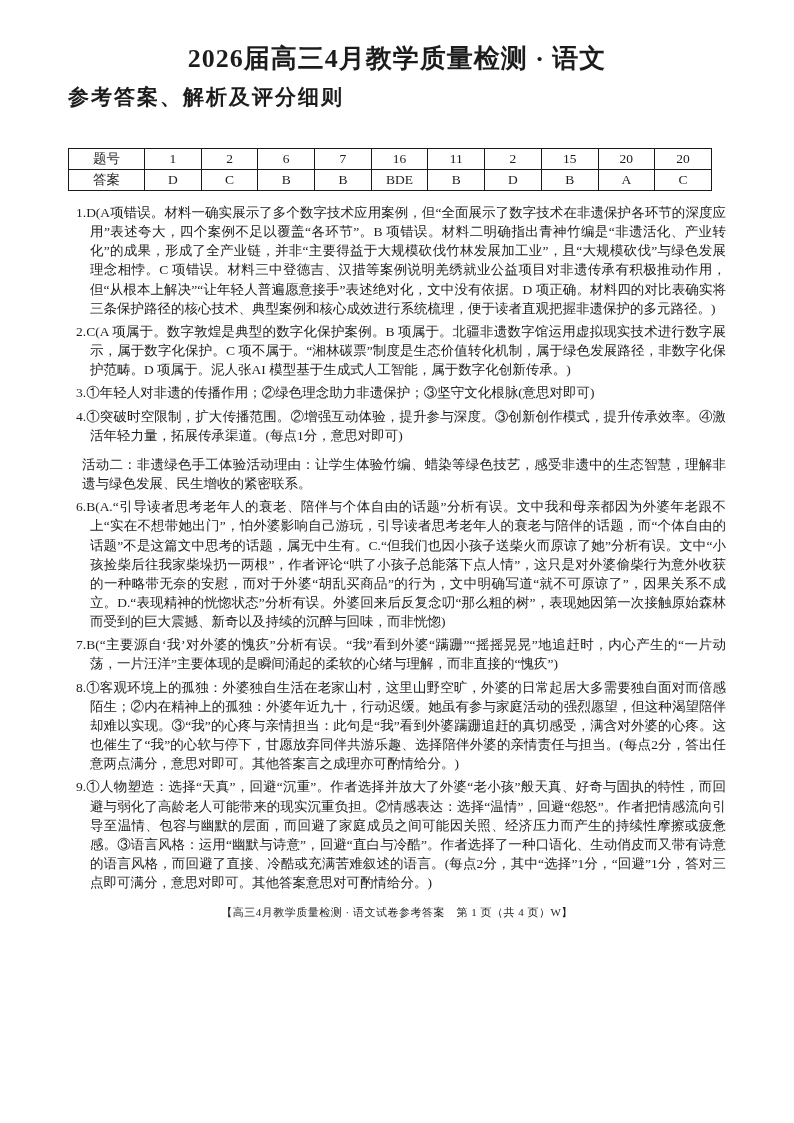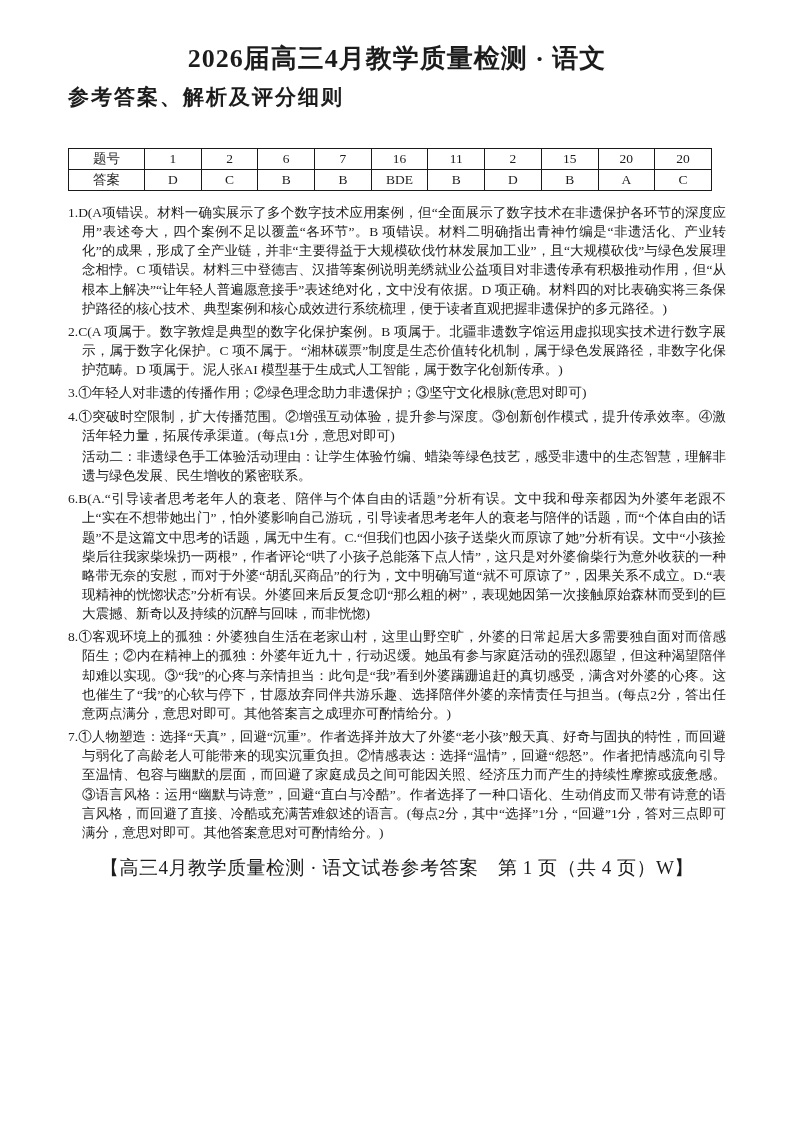--- a/index.html
+++ b/index.html
@@ -45,26 +45,26 @@
     padding: 1px 2px;
   }
   table.answer-table td.label { width: 76px; }
   .body-text {
     margin-top: 12px;
     font-size: 13.5px;
     line-height: 1.42;
     text-align: justify;
   }
   .body-text p { margin-top: 4px; }
-  .body-text p.item { padding-left: 14px; text-indent: -14px; }
-  .body-text p.sub  { padding-left: 14px; margin-top: 2px; }
+  .body-text p.item { padding-left: 14px; text-indent: -14px; margin-left: 8px; }
+  .body-text p.sub  { padding-left: 14px; margin-top: 10px; }
   .footer {
     margin-top: 13px;
     text-align: center;
-    font-size: 19px;
+    font-size: 11px;
     letter-spacing: 0.5px;
   }
 </style>
 </head>
 <body>
 
 <div class="page">
 
   <h1 class="title">2026届高三4月教学质量检测 · 语文</h1>
   <h2 class="subtitle">参考答案、解析及评分细则</h2>
@@ -100,19 +100,20 @@
     </tbody>
   </table>
 
   <div class="body-text">
     <p class="item">1.D(A项错误。材料一确实展示了多个数字技术应用案例，但“全面展示了数字技术在非遗保护各环节的深度应用”表述夸大，四个案例不足以覆盖“各环节”。B 项错误。材料二明确指出青神竹编是“非遗活化、产业转化”的成果，形成了全产业链，并非“主要得益于大规模砍伐竹林发展加工业”，且“大规模砍伐”与绿色发展理念相悖。C 项错误。材料三中登德吉、汉措等案例说明羌绣就业公益项目对非遗传承有积极推动作用，但“从根本上解决”“让年轻人普遍愿意接手”表述绝对化，文中没有依据。D 项正确。材料四的对比表确实将三条保护路径的核心技术、典型案例和核心成效进行系统梳理，便于读者直观把握非遗保护的多元路径。)</p>
     <p class="item">2.C(A 项属于。数字敦煌是典型的数字化保护案例。B 项属于。北疆非遗数字馆运用虚拟现实技术进行数字展示，属于数字化保护。C 项不属于。“湘林碳票”制度是生态价值转化机制，属于绿色发展路径，非数字化保护范畴。D 项属于。泥人张AI 模型基于生成式人工智能，属于数字化创新传承。)</p>
     <p class="item">3.①年轻人对非遗的传播作用；②绿色理念助力非遗保护；③坚守文化根脉(意思对即可)</p>
     <p class="item">4.①突破时空限制，扩大传播范围。②增强互动体验，提升参与深度。③创新创作模式，提升传承效率。④激活年轻力量，拓展传承渠道。(每点1分，意思对即可)</p>
     <p class="sub">活动二：非遗绿色手工体验活动理由：让学生体验竹编、蜡染等绿色技艺，感受非遗中的生态智慧，理解非遗与绿色发展、民生增收的紧密联系。</p>
     <p class="item">6.B(A.“引导读者思考老年人的衰老、陪伴与个体自由的话题”分析有误。文中我和母亲都因为外婆年老跟不上“实在不想带她出门”，怕外婆影响自己游玩，引导读者思考老年人的衰老与陪伴的话题，而“个体自由的话题”不是这篇文中思考的话题，属无中生有。C.“但我们也因小孩子送柴火而原谅了她”分析有误。文中“小孩捡柴后往我家柴垛扔一两根”，作者评论“哄了小孩子总能落下点人情”，这只是对外婆偷柴行为意外收获的一种略带无奈的安慰，而对于外婆“胡乱买商品”的行为，文中明确写道“就不可原谅了”，因果关系不成立。D.“表现精神的恍惚状态”分析有误。外婆回来后反复念叨“那么粗的树”，表现她因第一次接触原始森林而受到的巨大震撼、新奇以及持续的沉醉与回味，而非恍惚)</p>
+    <p class="item">7.B(“主要源自‘我’对外婆的愧疚”分析有误。“我”看到外婆“蹒跚”“摇摇晃晃”地追赶时，内心产生的“一片动荡，一片汪洋”主要体现的是瞬间涌起的柔软的心绪与理解，而非直接的“愧疚”)</p>
     <p class="item">8.①客观环境上的孤独：外婆独自生活在老家山村，这里山野空旷，外婆的日常起居大多需要独自面对而倍感陌生；②内在精神上的孤独：外婆年近九十，行动迟缓。她虽有参与家庭活动的强烈愿望，但这种渴望陪伴却难以实现。③“我”的心疼与亲情担当：此句是“我”看到外婆蹒跚追赶的真切感受，满含对外婆的心疼。这也催生了“我”的心软与停下，甘愿放弃同伴共游乐趣、选择陪伴外婆的亲情责任与担当。(每点2分，答出任意两点满分，意思对即可。其他答案言之成理亦可酌情给分。)</p>
-    <p class="item">7.①人物塑造：选择“天真”，回避“沉重”。作者选择并放大了外婆“老小孩”般天真、好奇与固执的特性，而回避与弱化了高龄老人可能带来的现实沉重负担。②情感表达：选择“温情”，回避“怨怒”。作者把情感流向引导至温情、包容与幽默的层面，而回避了家庭成员之间可能因关照、经济压力而产生的持续性摩擦或疲惫感。③语言风格：运用“幽默与诗意”，回避“直白与冷酷”。作者选择了一种口语化、生动俏皮而又带有诗意的语言风格，而回避了直接、冷酷或充满苦难叙述的语言。(每点2分，其中“选择”1分，“回避”1分，答对三点即可满分，意思对即可。其他答案意思对可酌情给分。)</p>
+    <p class="item">9.①人物塑造：选择“天真”，回避“沉重”。作者选择并放大了外婆“老小孩”般天真、好奇与固执的特性，而回避与弱化了高龄老人可能带来的现实沉重负担。②情感表达：选择“温情”，回避“怨怒”。作者把情感流向引导至温情、包容与幽默的层面，而回避了家庭成员之间可能因关照、经济压力而产生的持续性摩擦或疲惫感。③语言风格：运用“幽默与诗意”，回避“直白与冷酷”。作者选择了一种口语化、生动俏皮而又带有诗意的语言风格，而回避了直接、冷酷或充满苦难叙述的语言。(每点2分，其中“选择”1分，“回避”1分，答对三点即可满分，意思对即可。其他答案意思对可酌情给分。)</p>
   </div>
 
   <div class="footer">【高三4月教学质量检测 · 语文试卷参考答案　第 1 页（共 4 页）W】</div>
 
 </div>
 
 </body></html>

